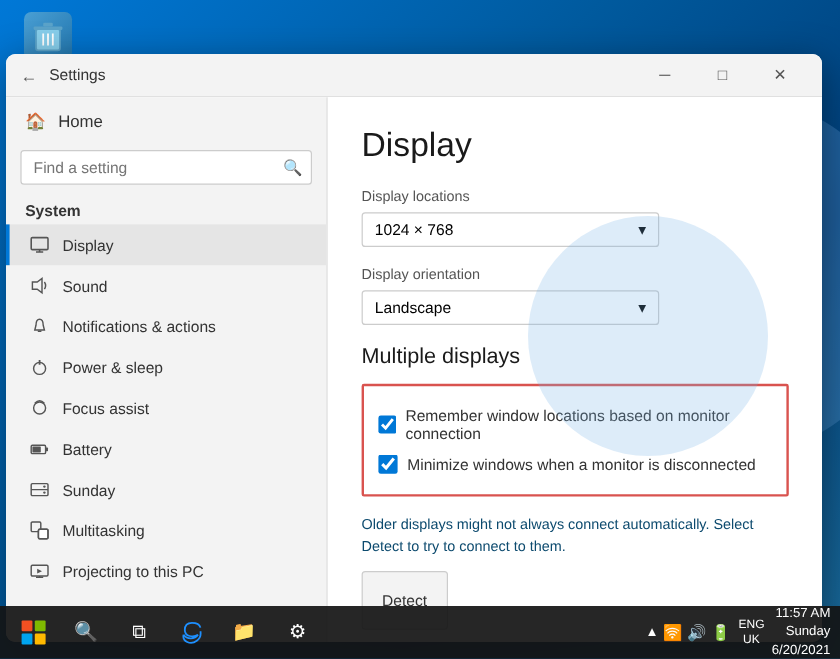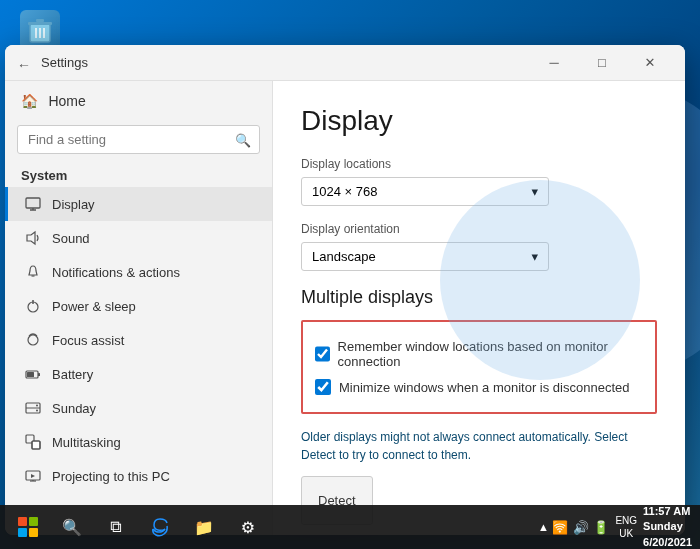--- a/index.html
+++ b/index.html
@@ -358,23 +358,23 @@
     .taskbar-systray {
       display: flex;
       align-items: center;
       gap: 4px;
       color: white;
       font-size: 12px;
     }
 
     .taskbar-clock {
       color: white;
+      text-align: right;
       font-size: 11px;
       line-height: 1.4;
-      font-weight: bold;
     }
 
     .taskbar-lang {
       color: white;
       font-size: 11px;
       text-align: center;
     }
 
     
     .win-logo {

